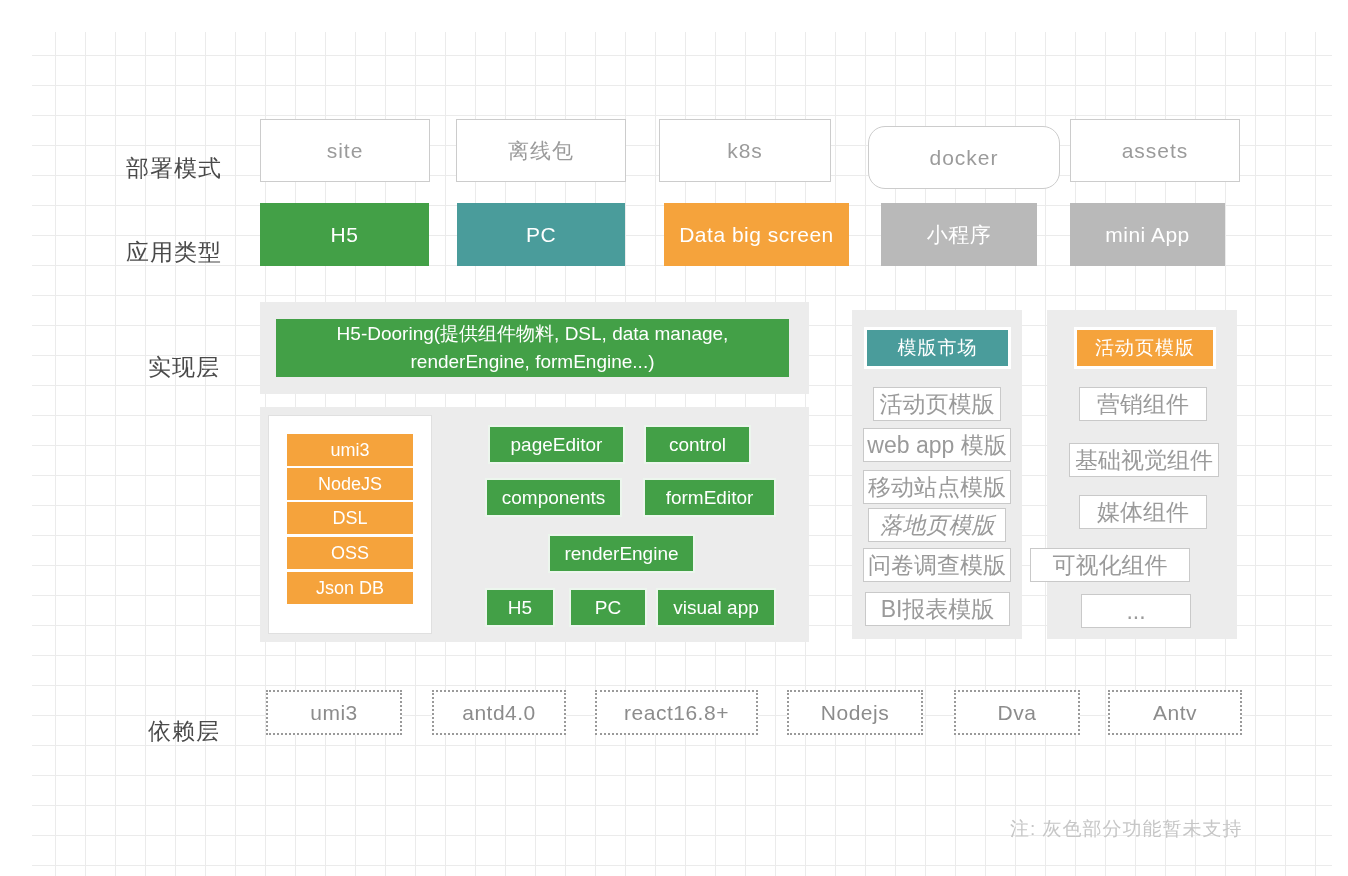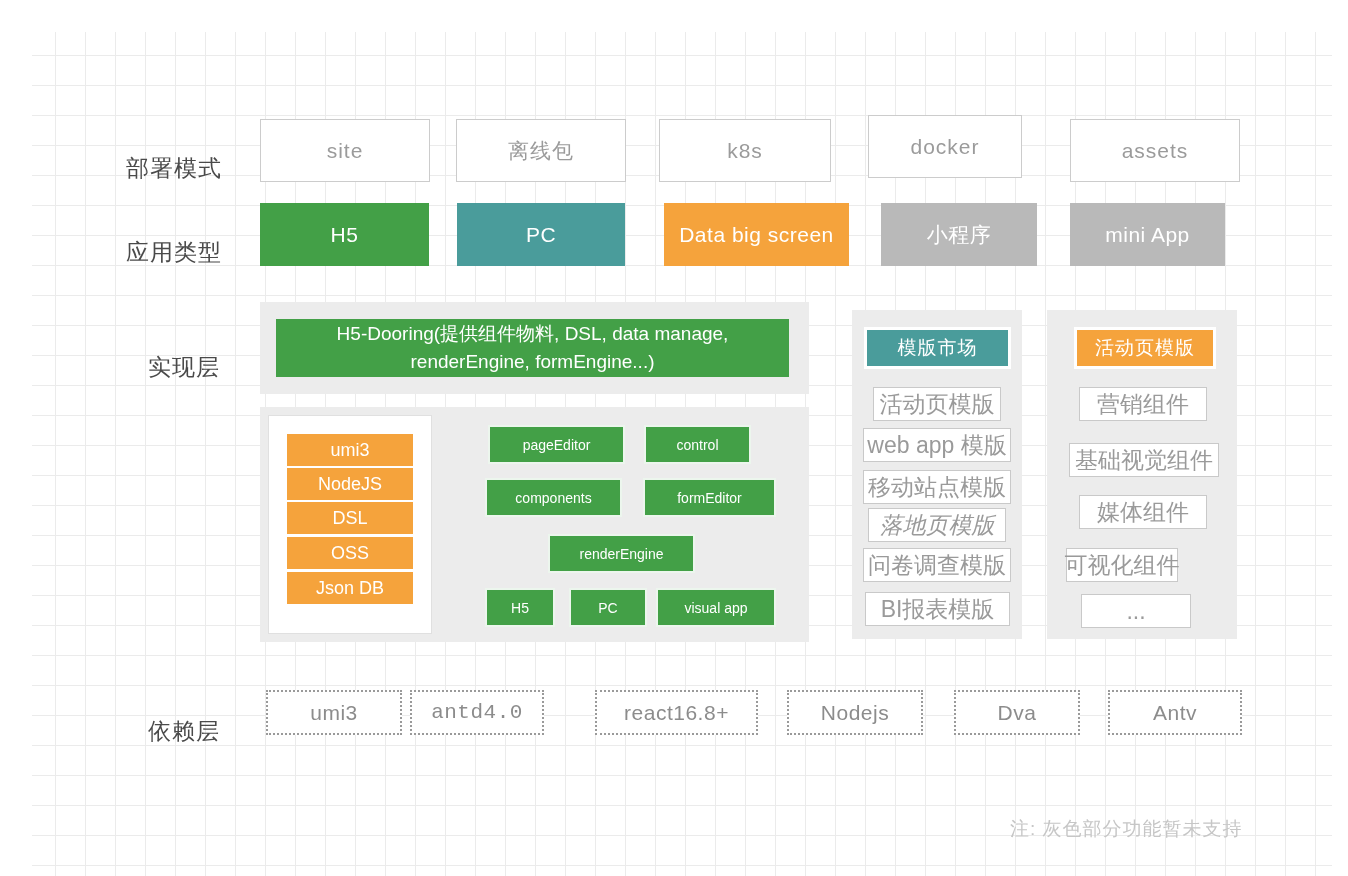--- a/index.html
+++ b/index.html
@@ -82,21 +82,21 @@
     font-size: 18px;
     display: flex;
     align-items: center;
     justify-content: center;
   }
 
   .module-box {
     position: absolute;
     background: #43a047;
     color: #fff;
-    font-size: 14px;
+    font-size: 19px;
     display: flex;
     align-items: center;
     justify-content: center;
     border: 2px solid rgba(255,255,255,0.9);
     white-space: nowrap;
     text-align: center;
   }
 
   .market-header {
     position: absolute;
@@ -147,21 +147,21 @@
 <div class="canvas">
 
   <div class="row-label" style="left:78px; top:105px;">部署模式</div>
   <div class="row-label" style="left:78px; top:189px;">应用类型</div>
   <div class="row-label" style="left:100px; top:304px;">实现层</div>
   <div class="row-label" style="left:100px; top:668px;">依赖层</div>
 
   <div class="box outline-box" style="left:228px;  top:87px; width:170px; height:63px;">site</div>
   <div class="box outline-box" style="left:424px;  top:87px; width:170px; height:63px;">离线包</div>
   <div class="box outline-box" style="left:627px;  top:87px; width:172px; height:63px;">k8s</div>
-  <div class="box outline-box" style="left:836px;  top:83px; width:154px; height:63px;">docker</div>
+  <div class="box outline-box" style="left:836px;  top:94px; width:192px; height:63px;border-radius:17px;">docker</div>
   <div class="box outline-box" style="left:1038px; top:87px; width:170px; height:63px;">assets</div>
 
   <div class="box type-box green" style="left:228px;  top:171px; width:169px; height:63px;">H5</div>
   <div class="box type-box teal" style="left:425px;  top:171px; width:168px; height:63px;">PC</div>
   <div class="box type-box graybx" style="left:849px;  top:171px; width:156px; height:63px;">小程序</div>
   <div class="box type-box orange" style="left:632px;  top:171px; width:185px; height:63px;">Data big screen</div>
   <div class="box type-box graybx" style="left:1038px; top:171px; width:155px; height:63px;">mini App</div>
 
   <div class="panel" style="left:228px; top:270px; width:549px; height:92px;">
     <div class="main-impl-box" style="left:16px; top:17px; width:513px; height:58px;">H5-Dooring(提供组件物料, DSL, data manage, renderEngine, formEngine...)</div>
@@ -192,25 +192,25 @@
   <div class="market-item" style="left:831px; top:438px; width:148px; height:30px;">移动站点模版</div>
   <div class="market-item" style="left:836px; top:476px; width:138px; height:30px;font-style:italic;">落地页模版</div>
   <div class="market-item" style="left:831px; top:516px; width:148px; height:30px;">问卷调查模版</div>
   <div class="market-item" style="left:833px; top:560px; width:145px; height:30px;">BI报表模版</div>
 
   <div class="panel" style="left:1015px; top:278px; width:190px; height:329px;"></div>
   <div class="market-header orange" style="left:1042px; top:295px; width:142px; height:42px;">活动页模版</div>
   <div class="market-item" style="left:1047px; top:355px; width:128px; height:30px;">营销组件</div>
   <div class="market-item" style="left:1037px; top:411px; width:150px; height:30px;">基础视觉组件</div>
   <div class="market-item" style="left:1047px; top:463px; width:128px; height:30px;">媒体组件</div>
-  <div class="market-item" style="left:1034px; top:516px; width:112px; height:30px;">可视化组件</div>
+  <div class="market-item" style="left:998px; top:516px; width:160px; height:30px;">可视化组件</div>
   <div class="market-item" style="left:1049px; top:562px; width:110px; height:26px;">...</div>
 
   <div class="dep-box" style="left:234px;  top:658px; width:136px; height:45px;">umi3</div>
-  <div class="dep-box" style="left:378px;  top:658px; width:134px; height:45px;font-family:Liberation Mono, monospace;">antd4.0</div>
+  <div class="dep-box" style="left:400px;  top:658px; width:134px; height:45px;">antd4.0</div>
   <div class="dep-box" style="left:563px;  top:658px; width:163px; height:45px;">react16.8+</div>
   <div class="dep-box" style="left:755px;  top:658px; width:136px; height:45px;">Nodejs</div>
   <div class="dep-box" style="left:922px;  top:658px; width:126px; height:45px;">Dva</div>
   <div class="dep-box" style="left:1076px; top:658px; width:134px; height:45px;">Antv</div>
 
   <div class="note-text" style="left:962px; top:768px;">注: 灰色部分功能暂未支持</div>
 
 </div>
 
 </body></html>

